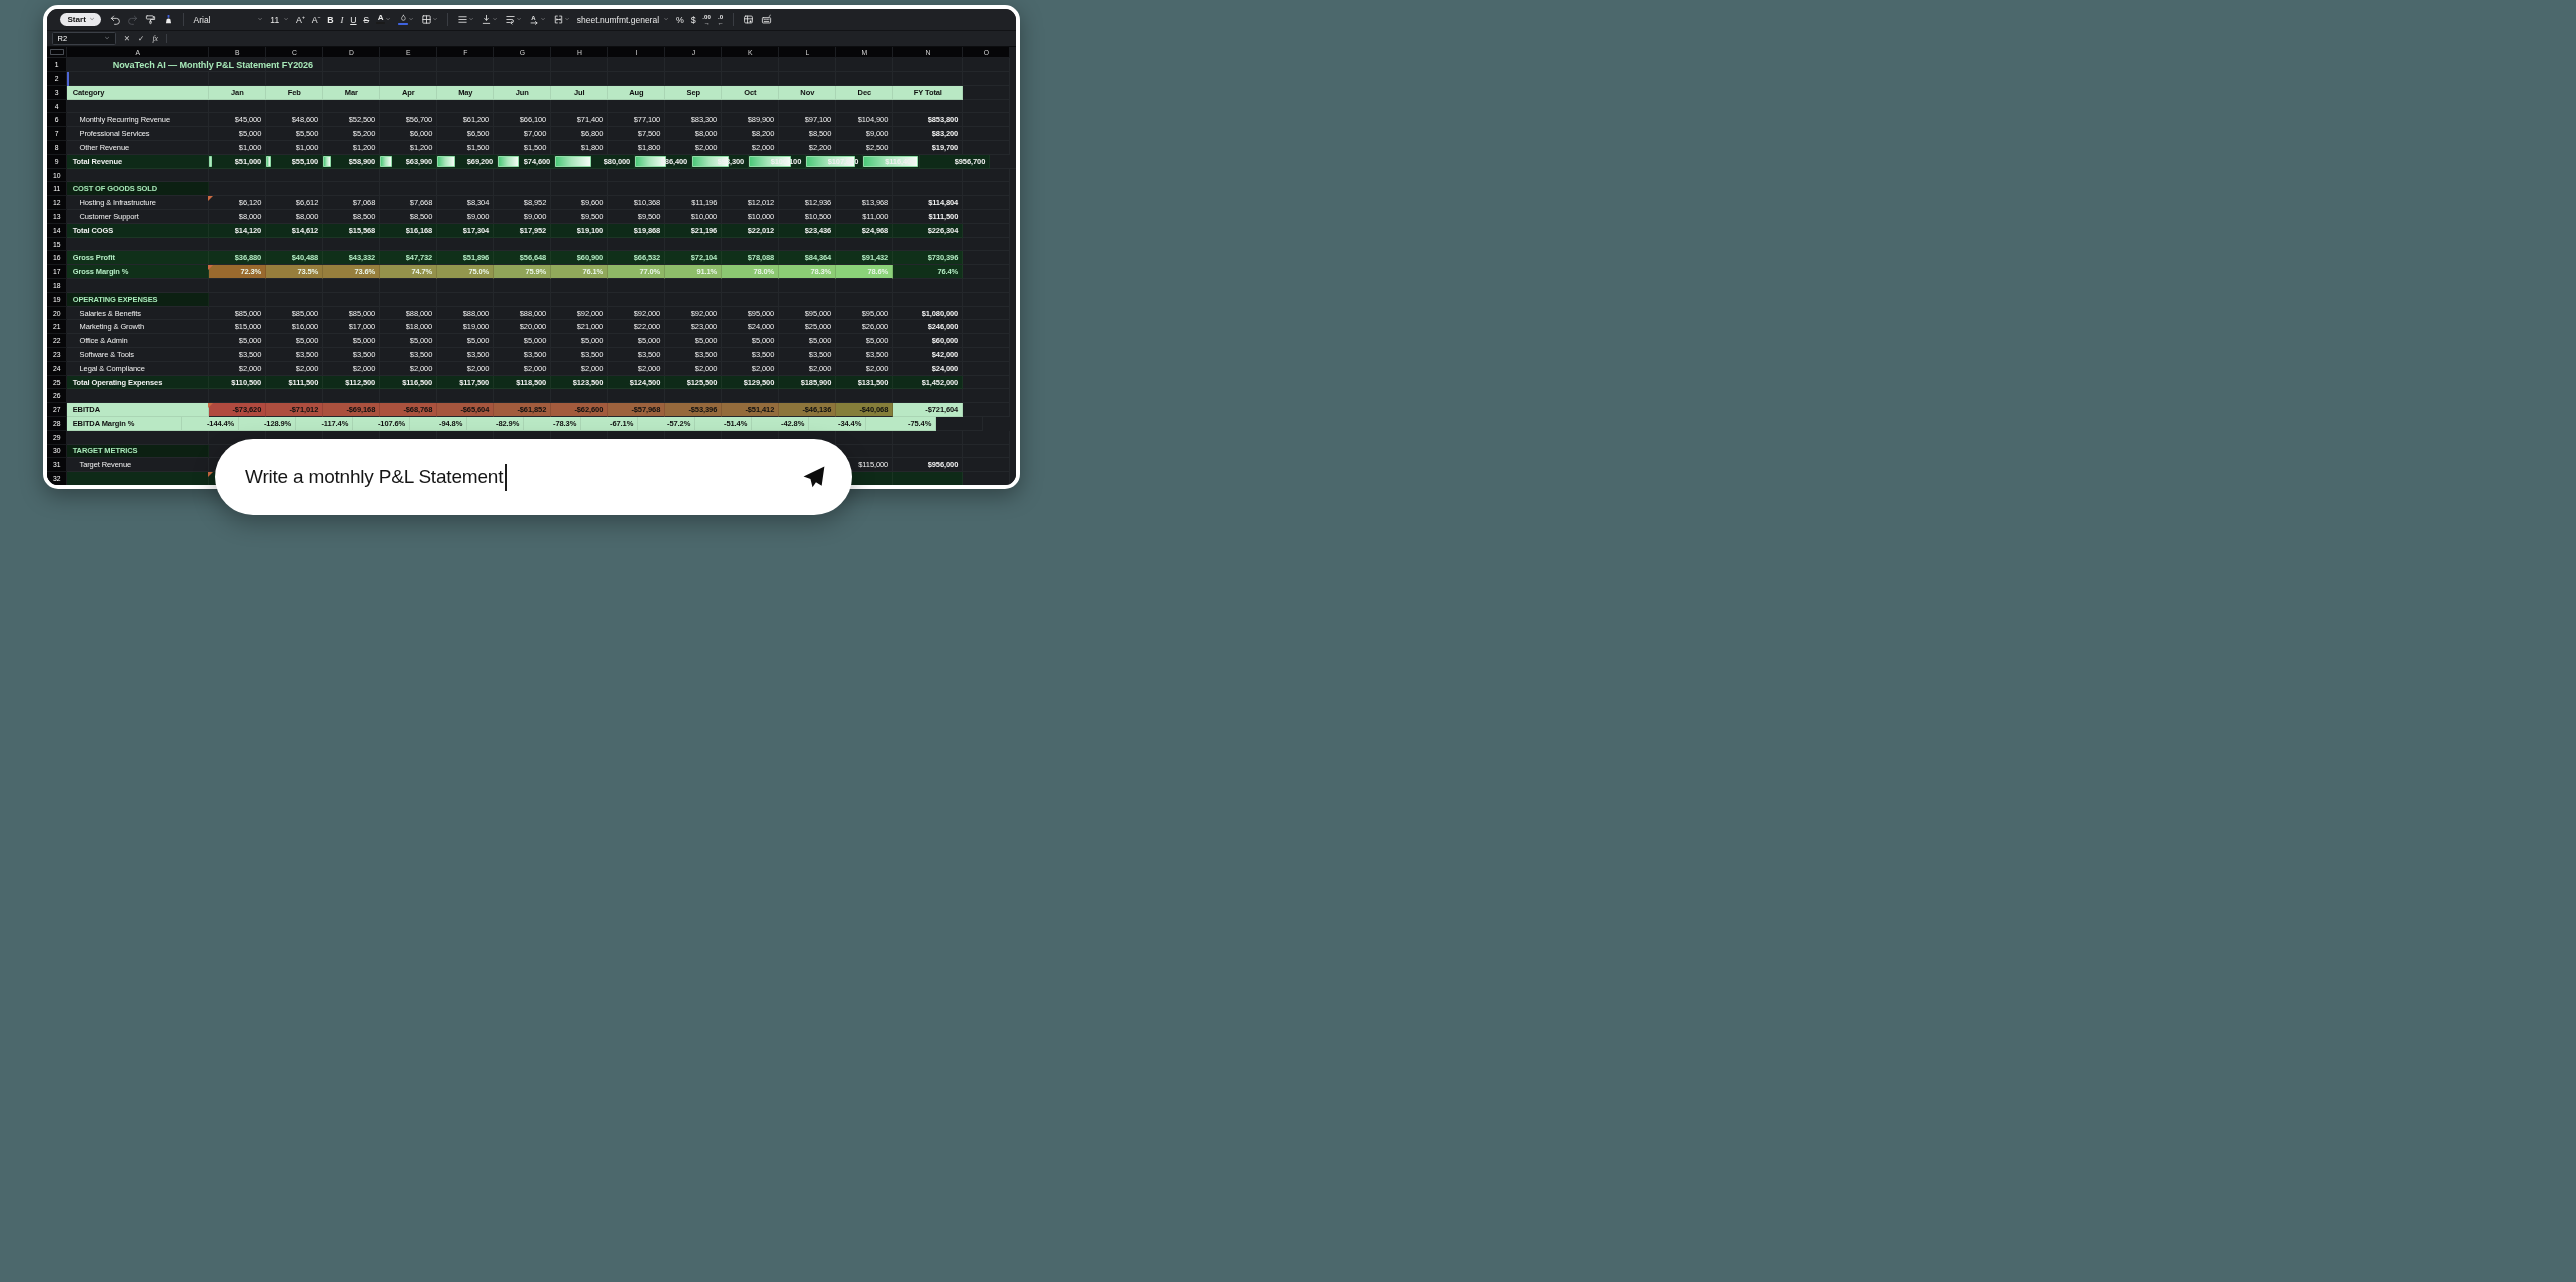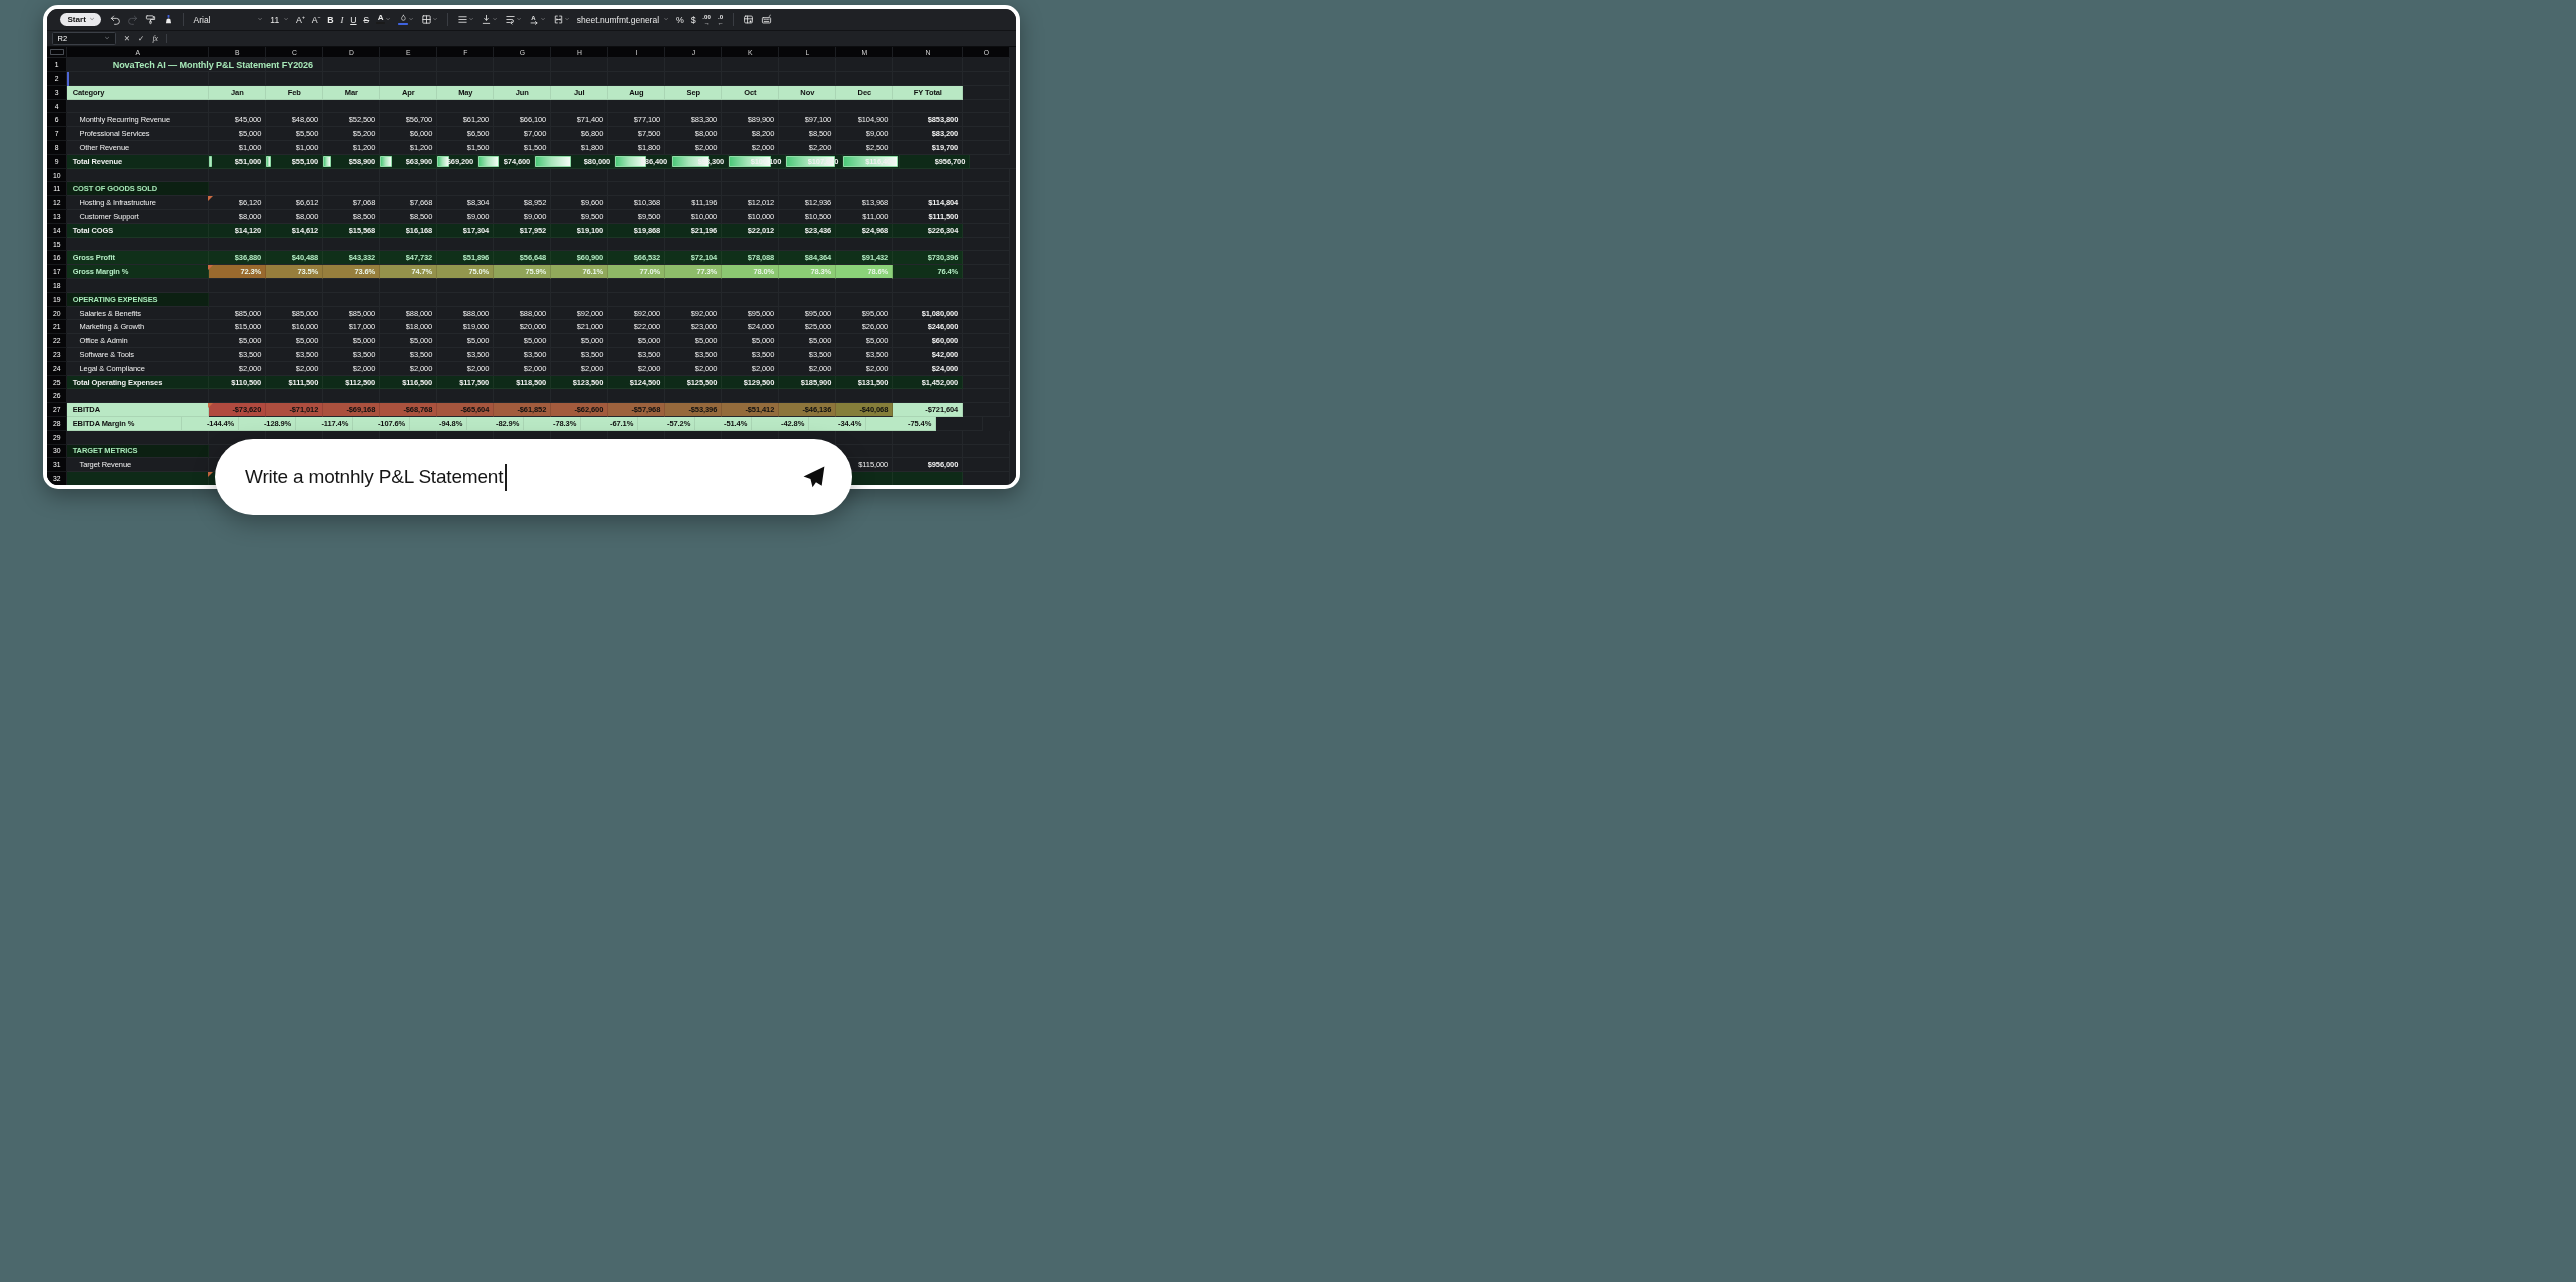--- a/index.html
+++ b/index.html
@@ -458,21 +458,21 @@
             <span class="valz">$55,100</span>
           </div>
           <div class="gc trbg bold" style="width:57px">
             <div class="bar" style="width: 14%;"></div>
             <span class="valz">$58,900</span>
           </div>
           <div class="gc trbg bold" style="width:57px">
             <div class="bar" style="width: 21%;"></div>
             <span class="valz">$63,900</span>
           </div>
-          <div class="gc trbg bold" style="width:41px">
+          <div class="gc trbg bold" style="width:61px">
             <div class="bar" style="width: 29%;"></div>
             <span class="valz">$69,200</span>
           </div>
           <div class="gc trbg bold" style="width:57px">
             <div class="bar" style="width: 37%;"></div>
             <span class="valz">$74,600</span>
           </div>
           <div class="gc trbg bold" style="width:80px">
             <div class="bar" style="width: 45%;"></div>
             <span class="valz">$80,000</span>
@@ -631,21 +631,21 @@
           <div class="gc rn" style="width:20.3px">17</div>
           <div class="gc grbg lab bold gtext" style="width:142px">Gross Margin %</div>
           <div class="gc bold" style="width:57px;background:#9a6a2e;color:#eaf6ea;border-right:0.7px solid rgba(0,0,0,.12)">72.3%</div>
           <div class="gc bold" style="width:57px;background:#977e3c;color:#eaf6ea;border-right:0.7px solid rgba(0,0,0,.12)">73.5%</div>
           <div class="gc bold" style="width:57px;background:#977f3d;color:#eaf6ea;border-right:0.7px solid rgba(0,0,0,.12)">73.6%</div>
           <div class="gc bold" style="width:57px;background:#94924b;color:#eaf6ea;border-right:0.7px solid rgba(0,0,0,.12)">74.7%</div>
           <div class="gc bold" style="width:57px;background:#93974e;color:#eaf6ea;border-right:0.7px solid rgba(0,0,0,.12)">75.0%</div>
           <div class="gc bold" style="width:57px;background:#91a559;color:#eaf6ea;border-right:0.7px solid rgba(0,0,0,.12)">75.9%</div>
           <div class="gc bold" style="width:57px;background:#91a95b;color:#eaf6ea;border-right:0.7px solid rgba(0,0,0,.12)">76.1%</div>
           <div class="gc bold" style="width:57px;background:#8fb866;color:#eaf6ea;border-right:0.7px solid rgba(0,0,0,.12)">77.0%</div>
-          <div class="gc bold" style="width:57px;background:#8ebd6a;color:#eaf6ea;border-right:0.7px solid rgba(0,0,0,.12)">77.3%</div>
+          <div class="gc bold" style="width:57px;background:#8ebd6a;color:#eaf6ea;border-right:0.7px solid rgba(0,0,0,.12)">91.1%</div>
           <div class="gc bold" style="width:57px;background:#8cc872;color:#eaf6ea;border-right:0.7px solid rgba(0,0,0,.12)">78.0%</div>
           <div class="gc bold" style="width:57px;background:#8ccd75;color:#eaf6ea;border-right:0.7px solid rgba(0,0,0,.12)">78.3%</div>
           <div class="gc bold" style="width:57px;background:#8bd279;color:#eaf6ea;border-right:0.7px solid rgba(0,0,0,.12)">78.6%</div>
           <div class="gc grbg bold gtext" style="width:70px">76.4%</div>
           <div class="gc " style="width:47px"></div>
           <div class="marker"></div>
         </div>
         <div class="grow">
           <div class="gc rn" style="width:20.3px">18</div>
           <div class="gc lab" style="width:142px"></div>

